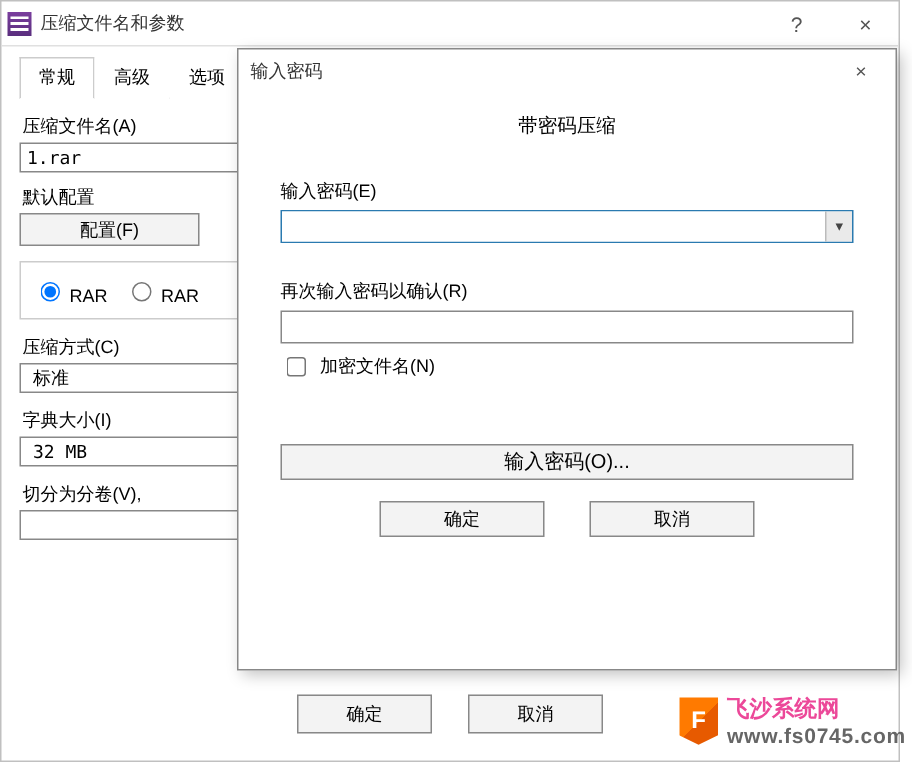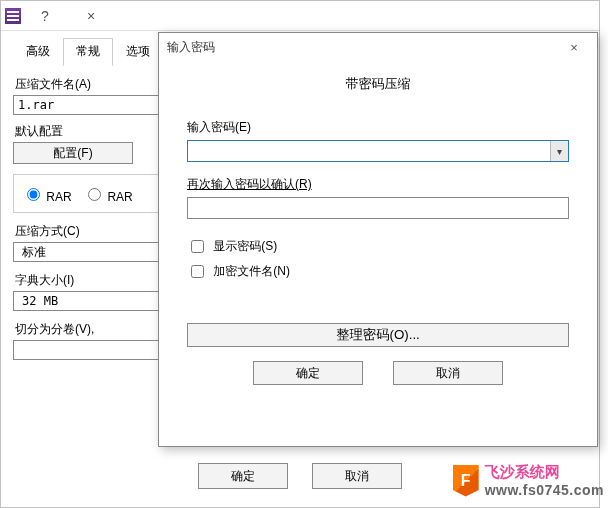--- a/index.html
+++ b/index.html
@@ -192,29 +192,30 @@
   }
   .watermark .text1{font-size:15px;color:#ec4899;}
   .watermark .text2{font-size:14px;color:#666;display:block;letter-spacing:0.5px;text-align:right;}
 </style>
 </head>
 <body>
 
 <div class="main-dialog">
   <div class="titlebar">
     <span class="icon-stack"></span>
+    <span class="titlebar-title">压缩文件名和参数</span>
     <div class="titlebar-controls">
       <span>?</span>
       <span>×</span>
     </div>
   </div>
   <div class="main-body">
     <div class="tabs">
+      <div class="tab active">常规</div>
       <div class="tab">高级</div>
-      <div class="tab active">常规</div>
       <div class="tab">选项</div>
     </div>
 
     <div class="field-label">压缩文件名(A)</div>
     <input class="text-input" value="1.rar" style="">
 
     <div class="field-label" style="margin-top:8px;">默认配置</div>
     <div class="browse-row">
       <button class="btn" style="width:120px">配置(F)</button>
     </div>
@@ -253,37 +254,31 @@
   </div>
   <div class="modal-body">
     <div class="modal-heading">带密码压缩</div>
 
     <div class="modal-field-label">输入密码(E)</div>
     <div class="combo">
       <input type="password" value="" style="">
       <div class="drop">▾</div>
     </div>
 
-    <div class="modal-field-label" style="margin-top:14px;text-decoration:underline;">再次输入密码以确认(R)</div>
+    <div class="modal-field-label" style="margin-top:24px;">再次输入密码以确认(R)</div>
     <input class="plain-input" type="password" value="" style="">
 
-    <div class="check-row" style="margin-top:18px;">
-      <label>
-        <input type="checkbox" style="">
-        <span>显示密码(S)</span>
-      </label>
-    </div>
     <div class="check-row">
       <label>
         <input type="checkbox" style="">
         <span>加密文件名(N)</span>
       </label>
     </div>
 
-    <button class="modal-manage-btn">整理密码(O)...</button>
+    <button class="modal-manage-btn">输入密码(O)...</button>
 
     <div class="modal-buttons">
       <button class="btn">确定</button>
       <button class="btn">取消</button>
     </div>
   </div>
 </div>
 
 <div class="watermark">
   <div class="flag">F</div>

